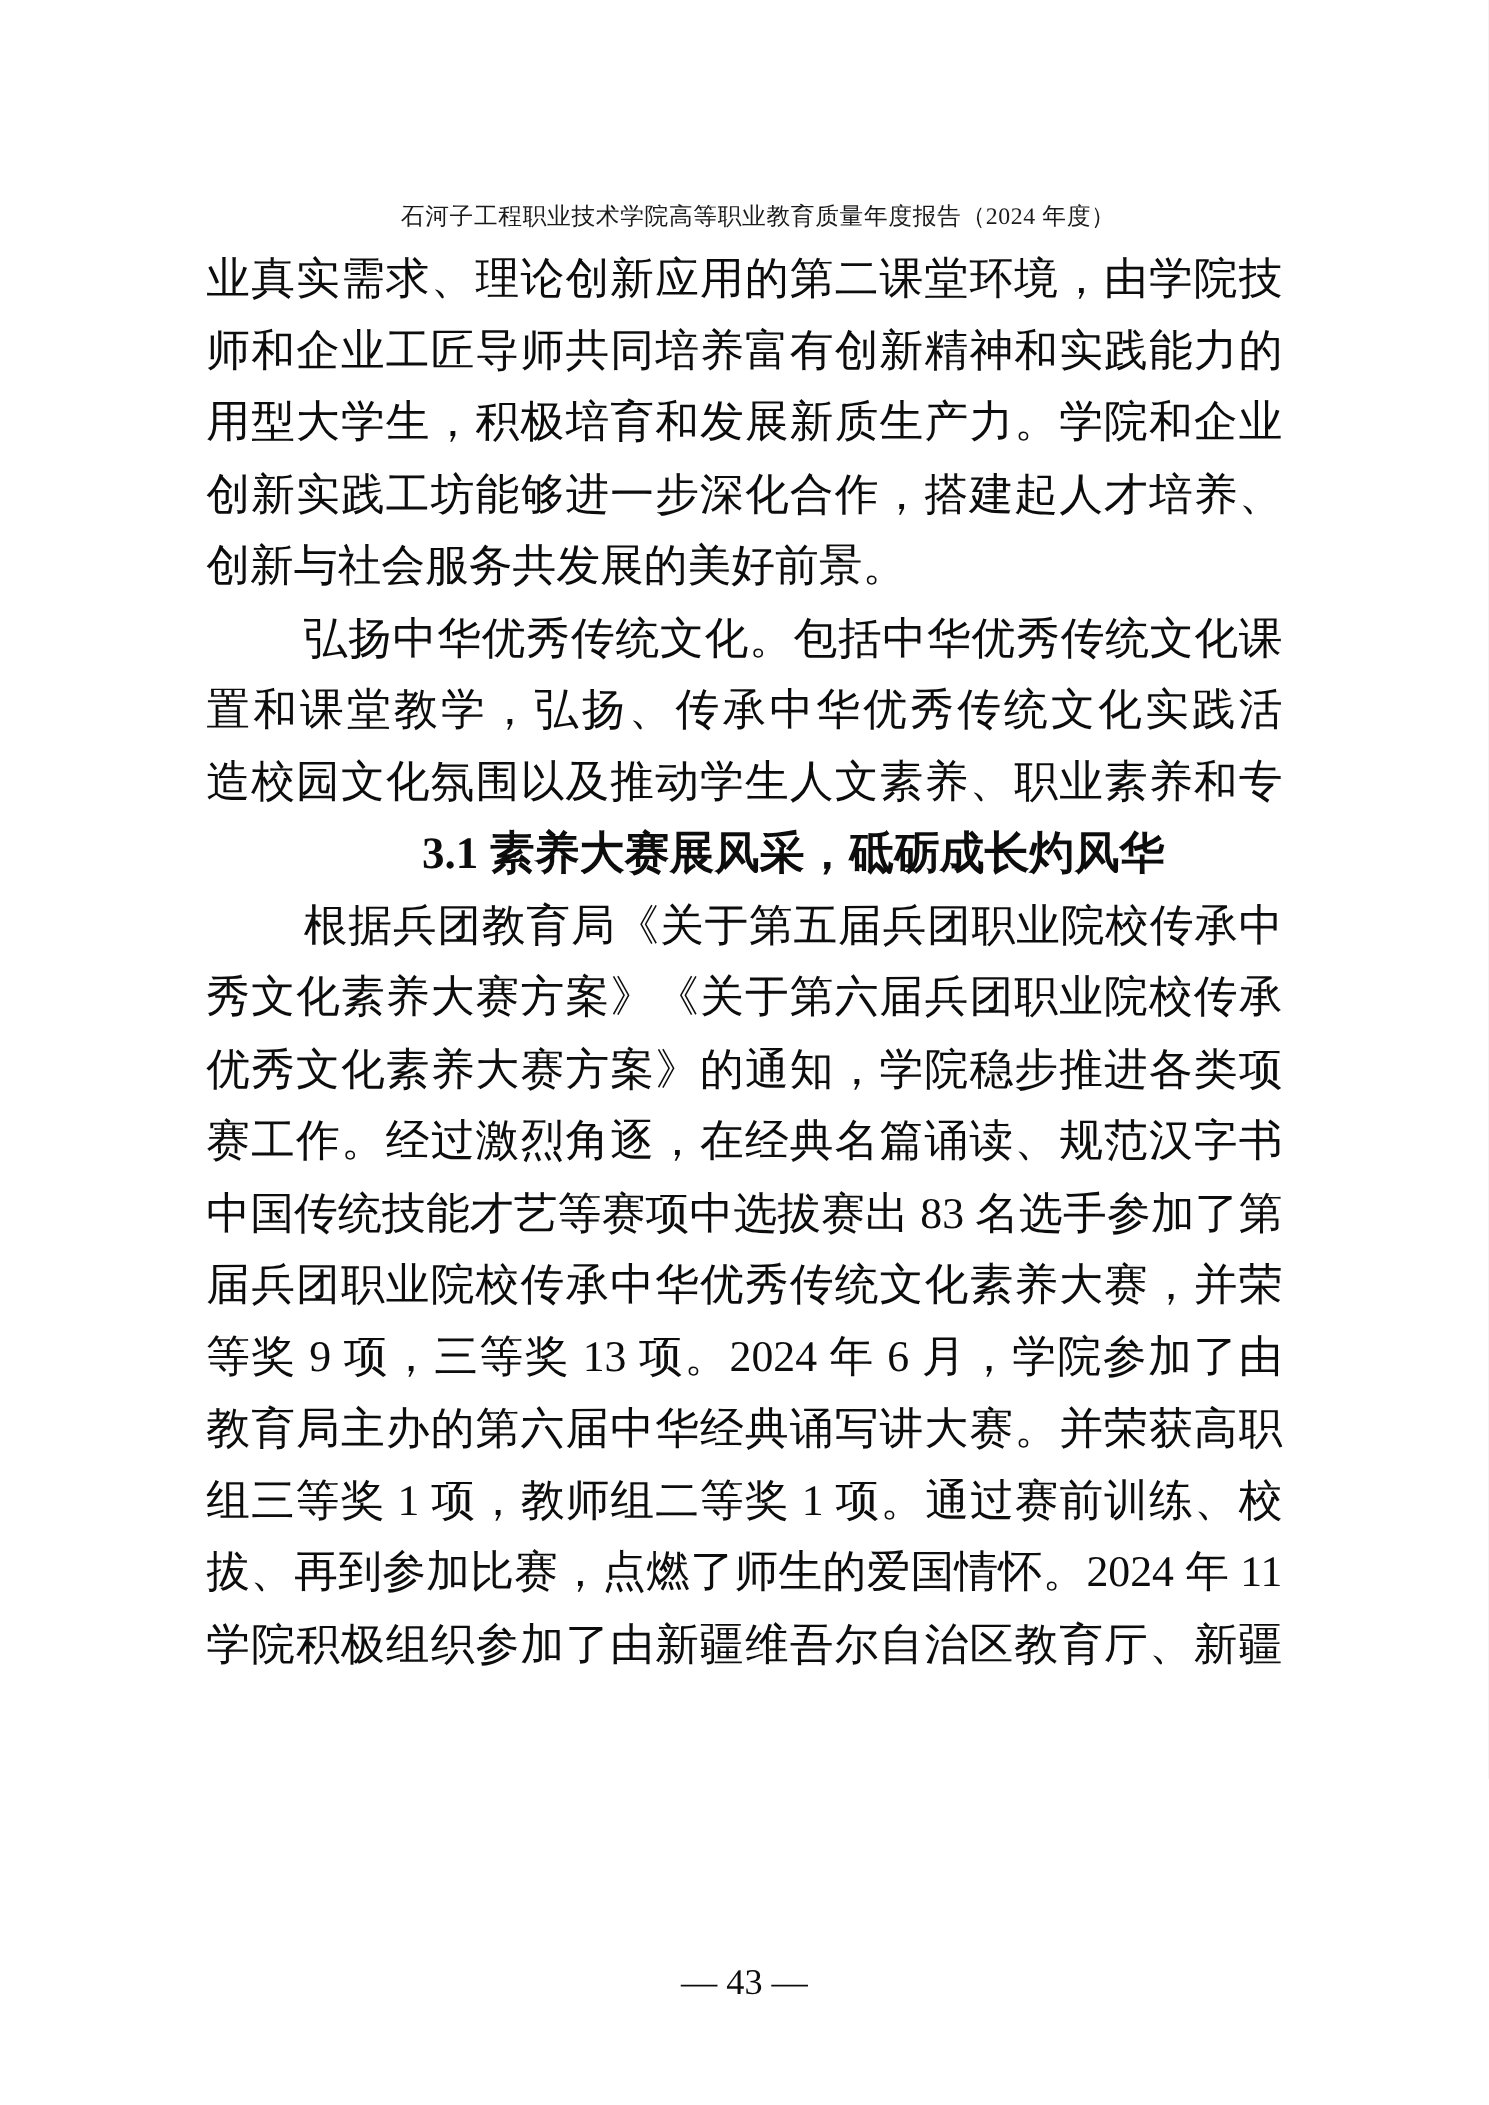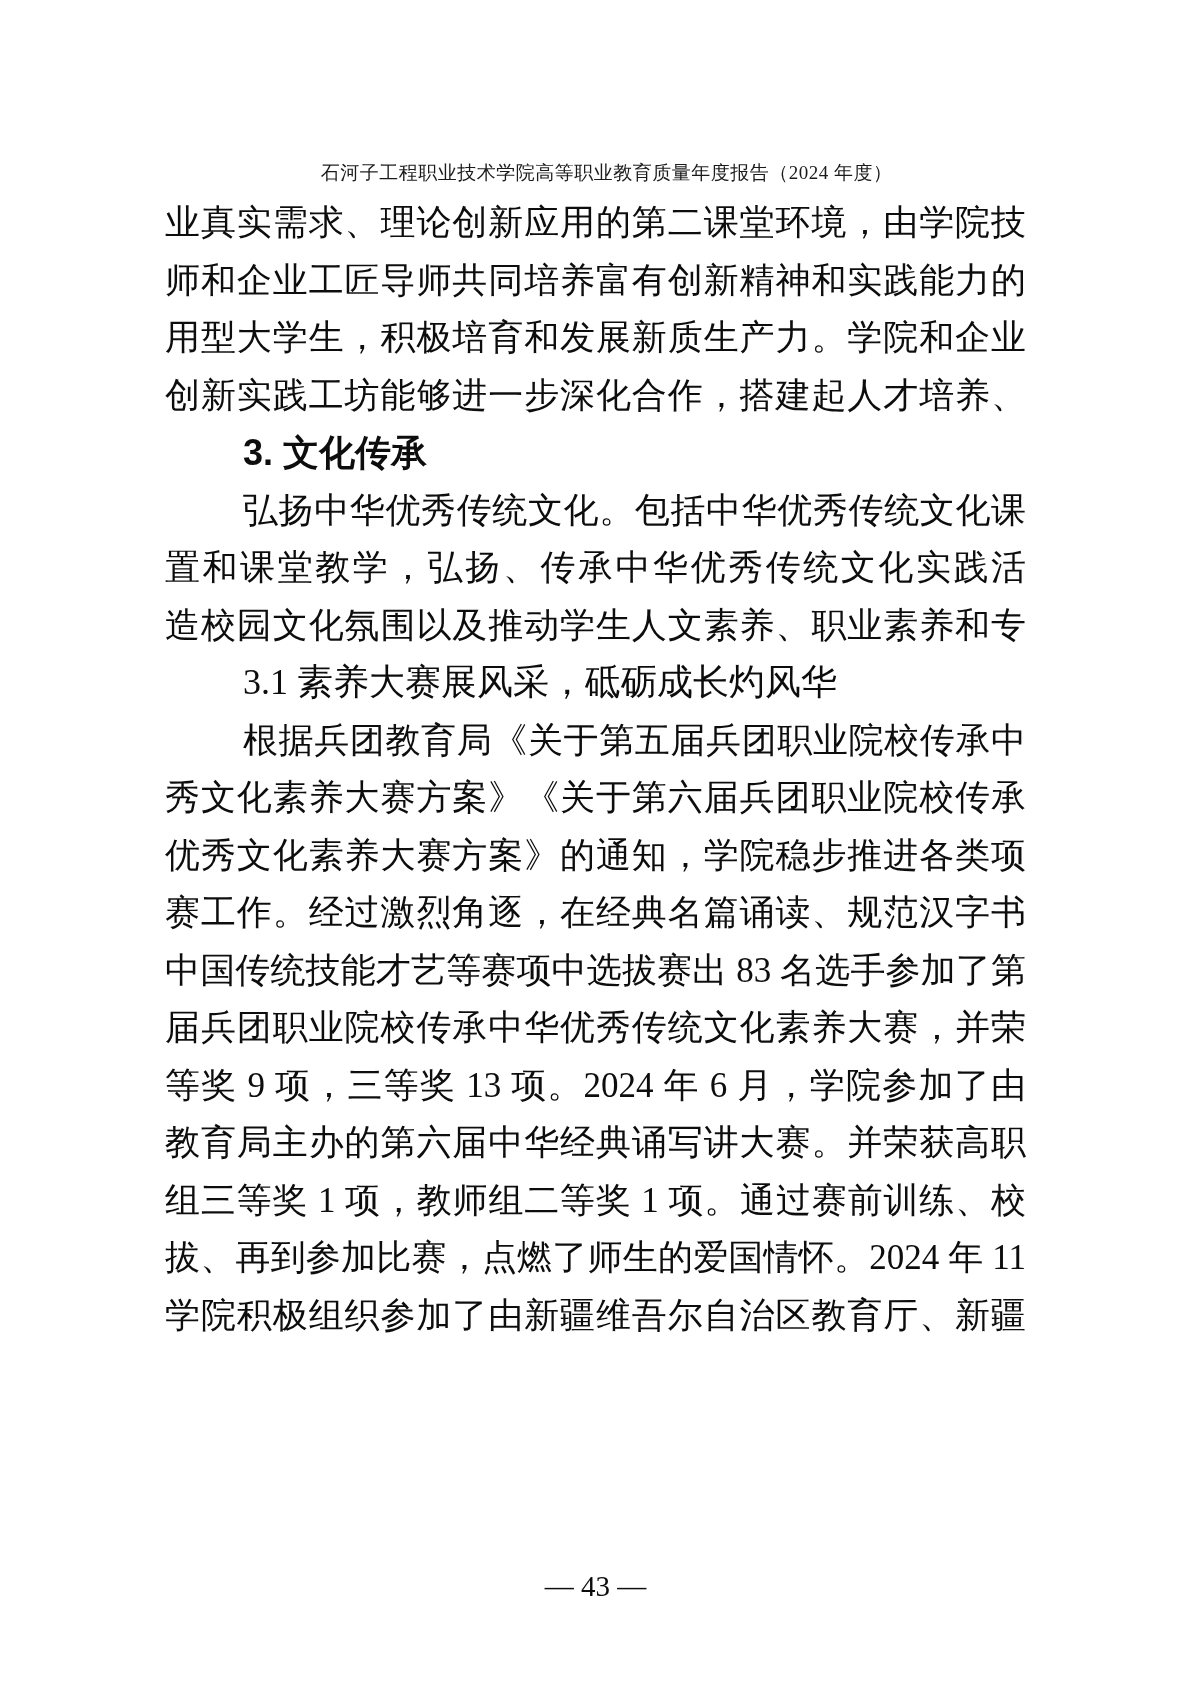--- a/index.html
+++ b/index.html
@@ -52,22 +52,22 @@
   }
   .ln.h-sans {
     font-family: "Liberation Sans", "DejaVu Sans", sans-serif;
     font-weight: bold;
     text-align: left;
     text-align-last: auto;
     text-indent: 78px;
     font-size: 36px;
   }
   .ln.h-serif {
-    font-weight: normal;
-    text-align: left;
+    font-weight: bold;
+    text-align: center;
     text-align-last: auto;
     text-indent: 78px;
     font-size: 36px;
   }
   .doc-footer {
     position: absolute;
     top: 1570px;
     left: 0;
     width: 100%;
     text-align: center;
@@ -80,21 +80,21 @@
 
 <div class="page">
 
   <div class="doc-header">石河子工程职业技术学院高等职业教育质量年度报告（2024 年度）</div>
 
   <div class="doc-body">
     <div class="ln">业真实需求、理论创新应用的第二课堂环境，由学院技能导</div>
     <div class="ln">师和企业工匠导师共同培养富有创新精神和实践能力的应</div>
     <div class="ln">用型大学生，积极培育和发展新质生产力。学院和企业通过</div>
     <div class="ln">创新实践工坊能够进一步深化合作，搭建起人才培养、企业</div>
-    <div class="ln h-sans">3. 文化传承</div>
+    <div class="ln end">创新与社会服务共发展的美好前景。</div>
     <div class="ln indent">弘扬中华优秀传统文化。包括中华优秀传统文化课程设</div>
     <div class="ln">置和课堂教学，弘扬、传承中华优秀传统文化实践活动，营</div>
     <div class="ln">造校园文化氛围以及推动学生人文素养、职业素养和专业素</div>
     <div class="ln h-serif">3.1 素养大赛展风采，砥砺成长灼风华</div>
     <div class="ln indent">根据兵团教育局《关于第五届兵团职业院校传承中华优</div>
     <div class="ln">秀文化素养大赛方案》《关于第六届兵团职业院校传承中华</div>
     <div class="ln">优秀文化素养大赛方案》的通知，学院稳步推进各类项目比</div>
     <div class="ln">赛工作。经过激烈角逐，在经典名篇诵读、规范汉字书写、</div>
     <div class="ln">中国传统技能才艺等赛项中选拔赛出 83 名选手参加了第五</div>
     <div class="ln">届兵团职业院校传承中华优秀传统文化素养大赛，并荣获二</div>

